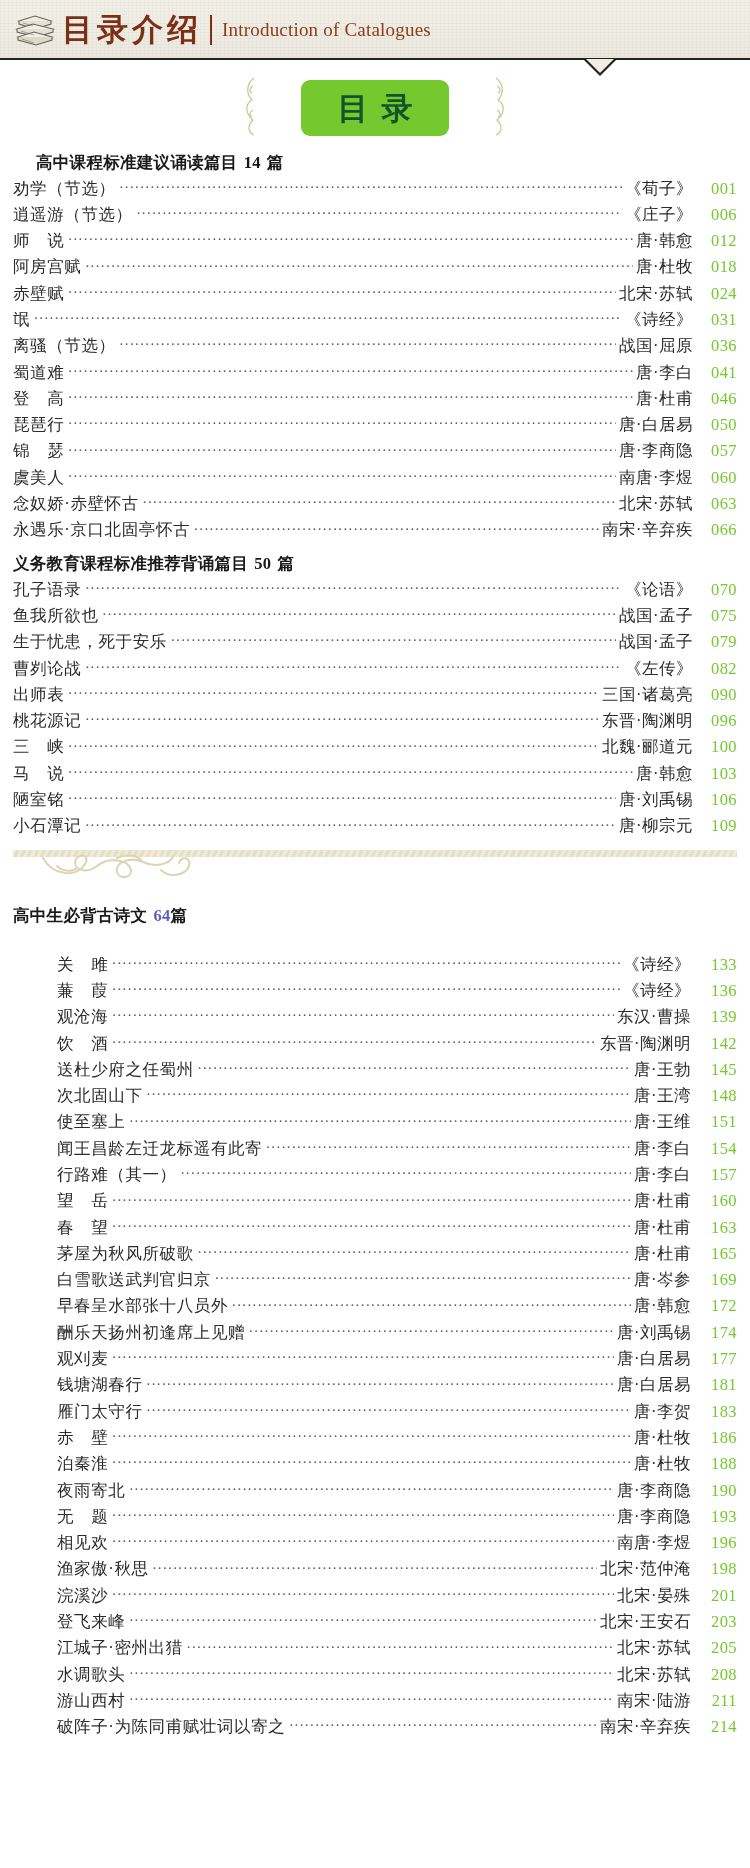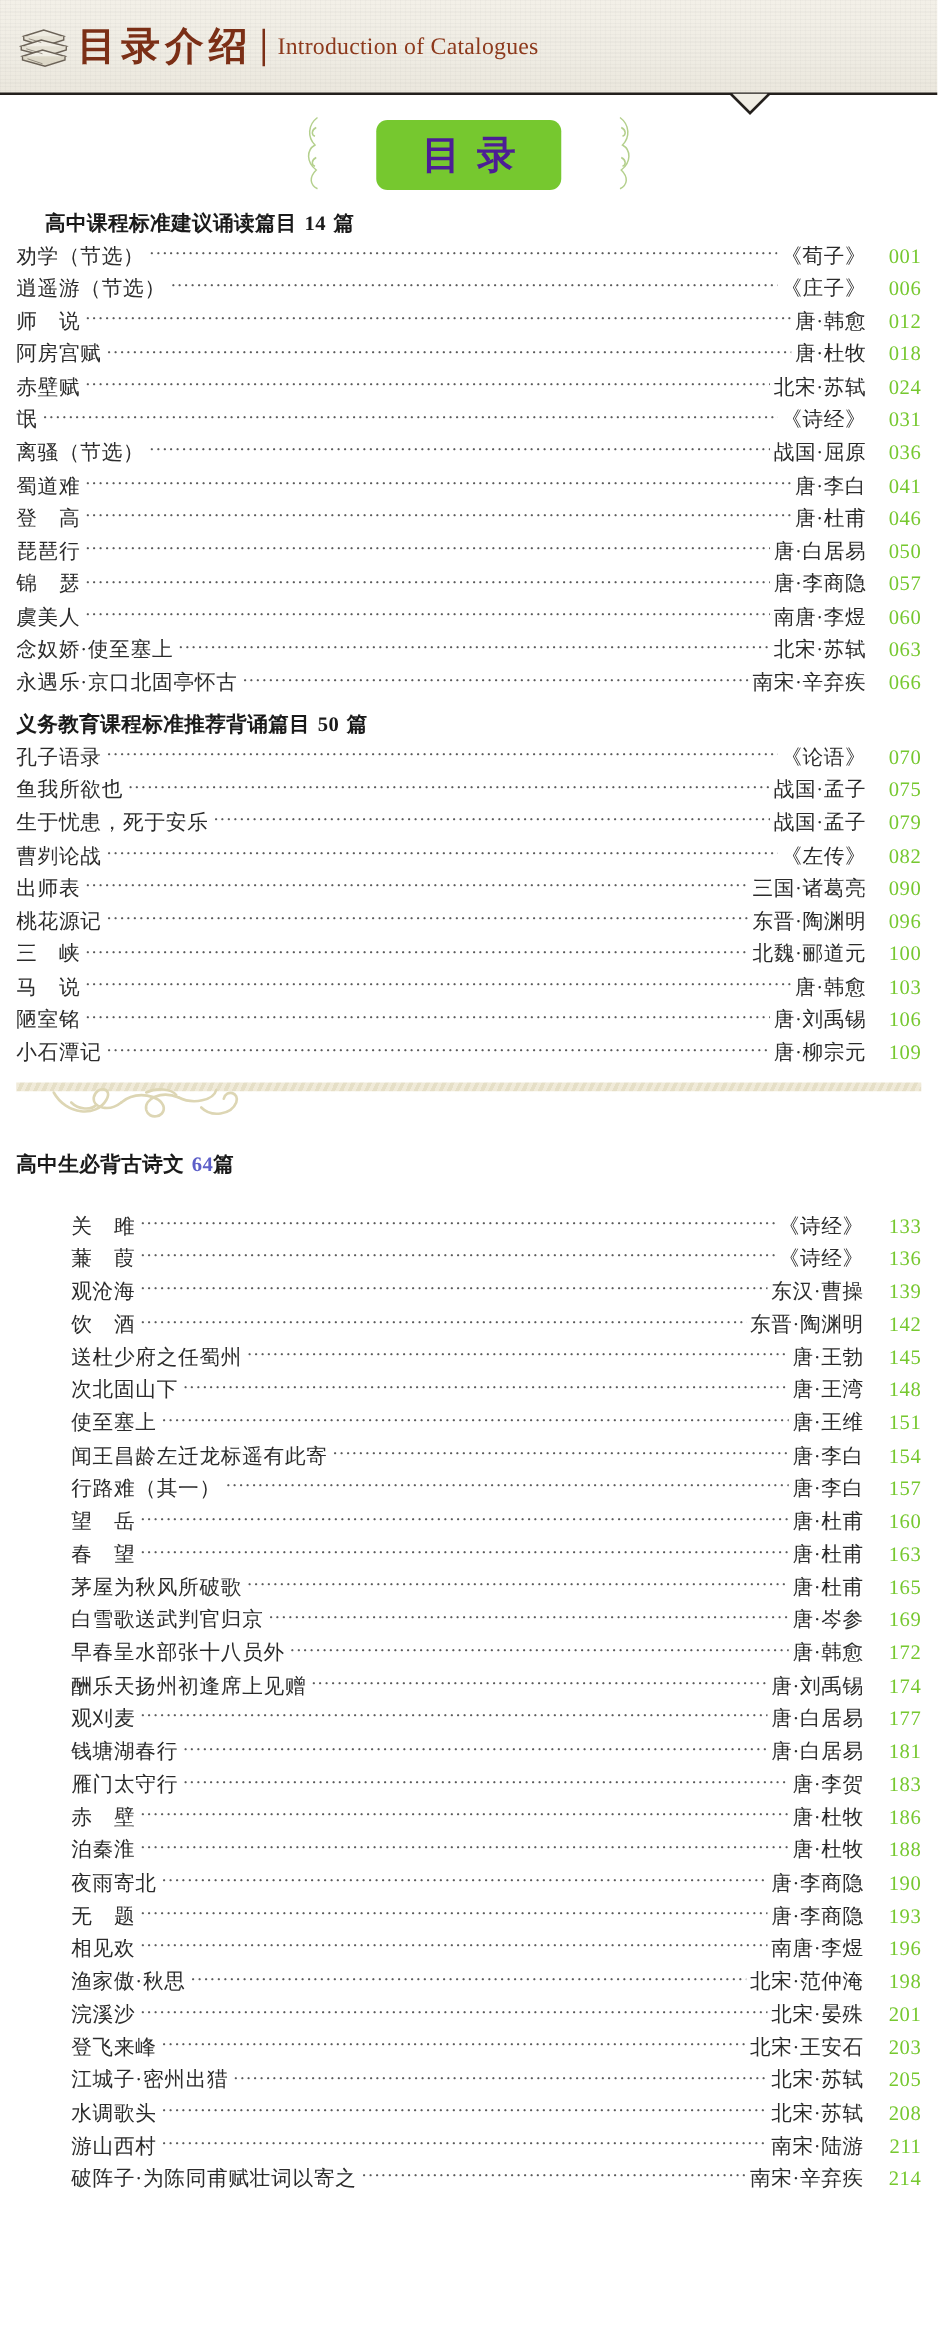--- a/index.html
+++ b/index.html
@@ -9,21 +9,21 @@
     height: 1868px;
     background: #ffffff;
     font-family: "Liberation Serif", "DejaVu Serif", serif;
     overflow: hidden;
     position: relative;
   }
 
   
   .banner {
     position: relative;
-    height: 76px;
+    height: 60px;
     background:
       repeating-linear-gradient(0deg, rgba(0,0,0,0.022) 0px, rgba(0,0,0,0.022) 1px, transparent 1px, transparent 3px),
       repeating-linear-gradient(90deg, rgba(0,0,0,0.02) 0px, rgba(0,0,0,0.02) 1px, transparent 1px, transparent 4px),
       linear-gradient(180deg, #f3f0e8 0%, #efece3 60%, #ebe7dd 100%);
     display: flex;
     align-items: center;
     padding-left: 12px;
   }
   .banner-rule {
     position: absolute;
@@ -96,21 +96,21 @@
   .badge-orn.right { right: 241px; }
 
   .badge {
     background: #76c82f;
     border-radius: 9px;
     width: 148px;
     height: 56px;
     display: flex;
     align-items: center;
     justify-content: center;
-    color: #4c1d95;
+    color: #14532d;
     font-family: "DejaVu Sans", "Liberation Sans", sans-serif;
     font-weight: 700;
     font-size: 31px;
     letter-spacing: 13px;
     text-indent: 13px;
     line-height: 1;
     position: relative;
     z-index: 2;
   }
 
@@ -320,21 +320,21 @@
         <span class="author">唐·李商隐</span>
         <span class="page">057</span>
       </div>
       <div class="entry">
         <span class="title">虞美人</span>
         <span class="leader"></span>
         <span class="author">南唐·李煜</span>
         <span class="page">060</span>
       </div>
       <div class="entry">
-        <span class="title">念奴娇·使至塞上</span>
+        <span class="title">念奴娇·赤壁怀古</span>
         <span class="leader"></span>
         <span class="author">北宋·苏轼</span>
         <span class="page">063</span>
       </div>
       <div class="entry">
         <span class="title">永遇乐·京口北固亭怀古</span>
         <span class="leader"></span>
         <span class="author">南宋·辛弃疾</span>
         <span class="page">066</span>
       </div>

